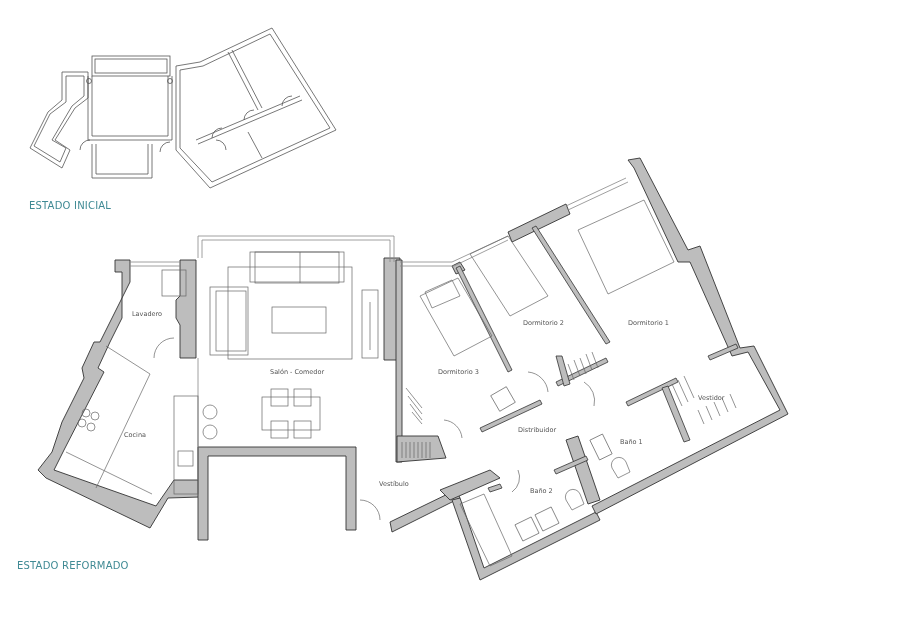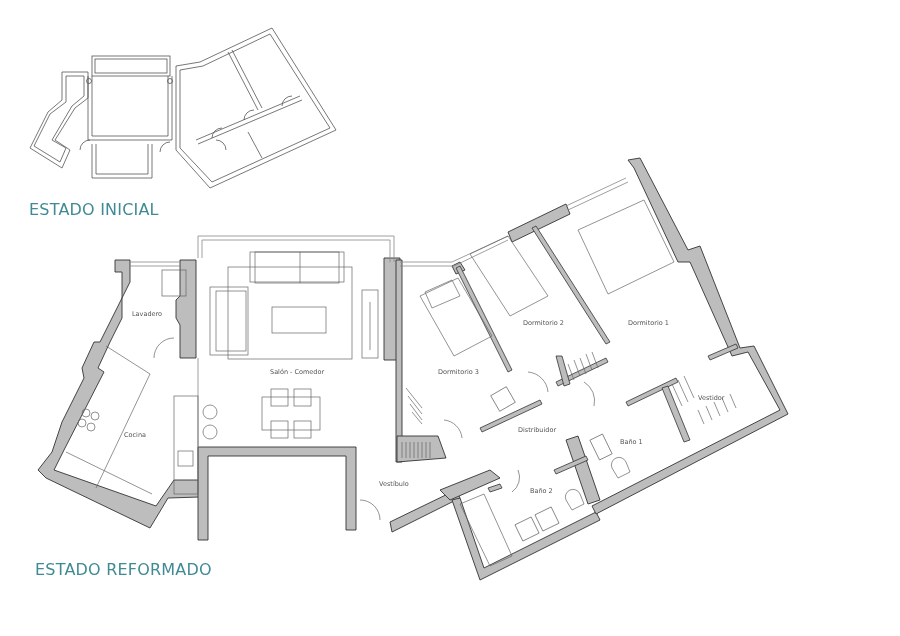--- a/index.html
+++ b/index.html
@@ -1,25 +1,25 @@
 <!DOCTYPE html>
 <html><head>
 <meta charset="utf-8">
 <style>
   html, body { margin:0; padding:0; background:#ffffff; }
   body { width:900px; height:636px; position:relative; overflow:hidden; font-family:"Liberation Sans", sans-serif; }
-  .caption { position:absolute; font-family:"DejaVu Sans", sans-serif; font-size:16px; letter-spacing:0.2px; }
+  .caption { position:absolute; font-family:"DejaVu Sans", sans-serif; font-size:10px; letter-spacing:0.2px; }
   .room-label { font-family:"DejaVu Sans", sans-serif; font-size:6.5px; fill:#555; }
   svg { position:absolute; left:0; top:0; }
 </style>
 </head>
 <body>
 
 <div class="caption" style="left:29px; top:200px; color:#3f8a94;">ESTADO INICIAL</div>
-<div class="caption" style="left:35px; top:560px; color:#3f8a94;">ESTADO REFORMADO</div>
+<div class="caption" style="left:17px; top:560px; color:#3f8a94;">ESTADO REFORMADO</div>
 
 <svg width="900" height="636" viewBox="0 0 900 636">
   <g fill="none" stroke="#555" stroke-width="0.8">
 
     <polygon points="62,72 88,72 88,98 75,108 55,140 70,150 62,168 30,148 48,112 62,100"></polygon>
     <polygon points="66,76 84,76 84,96 72,106 52,140 66,148 60,162 34,146 50,114 66,102"></polygon>
 
     <rect x="92" y="56" width="78" height="20"></rect>
     <rect x="95" y="59" width="72" height="14"></rect>
     <polyline points="88,76 88,140 172,140 172,76"></polyline>

